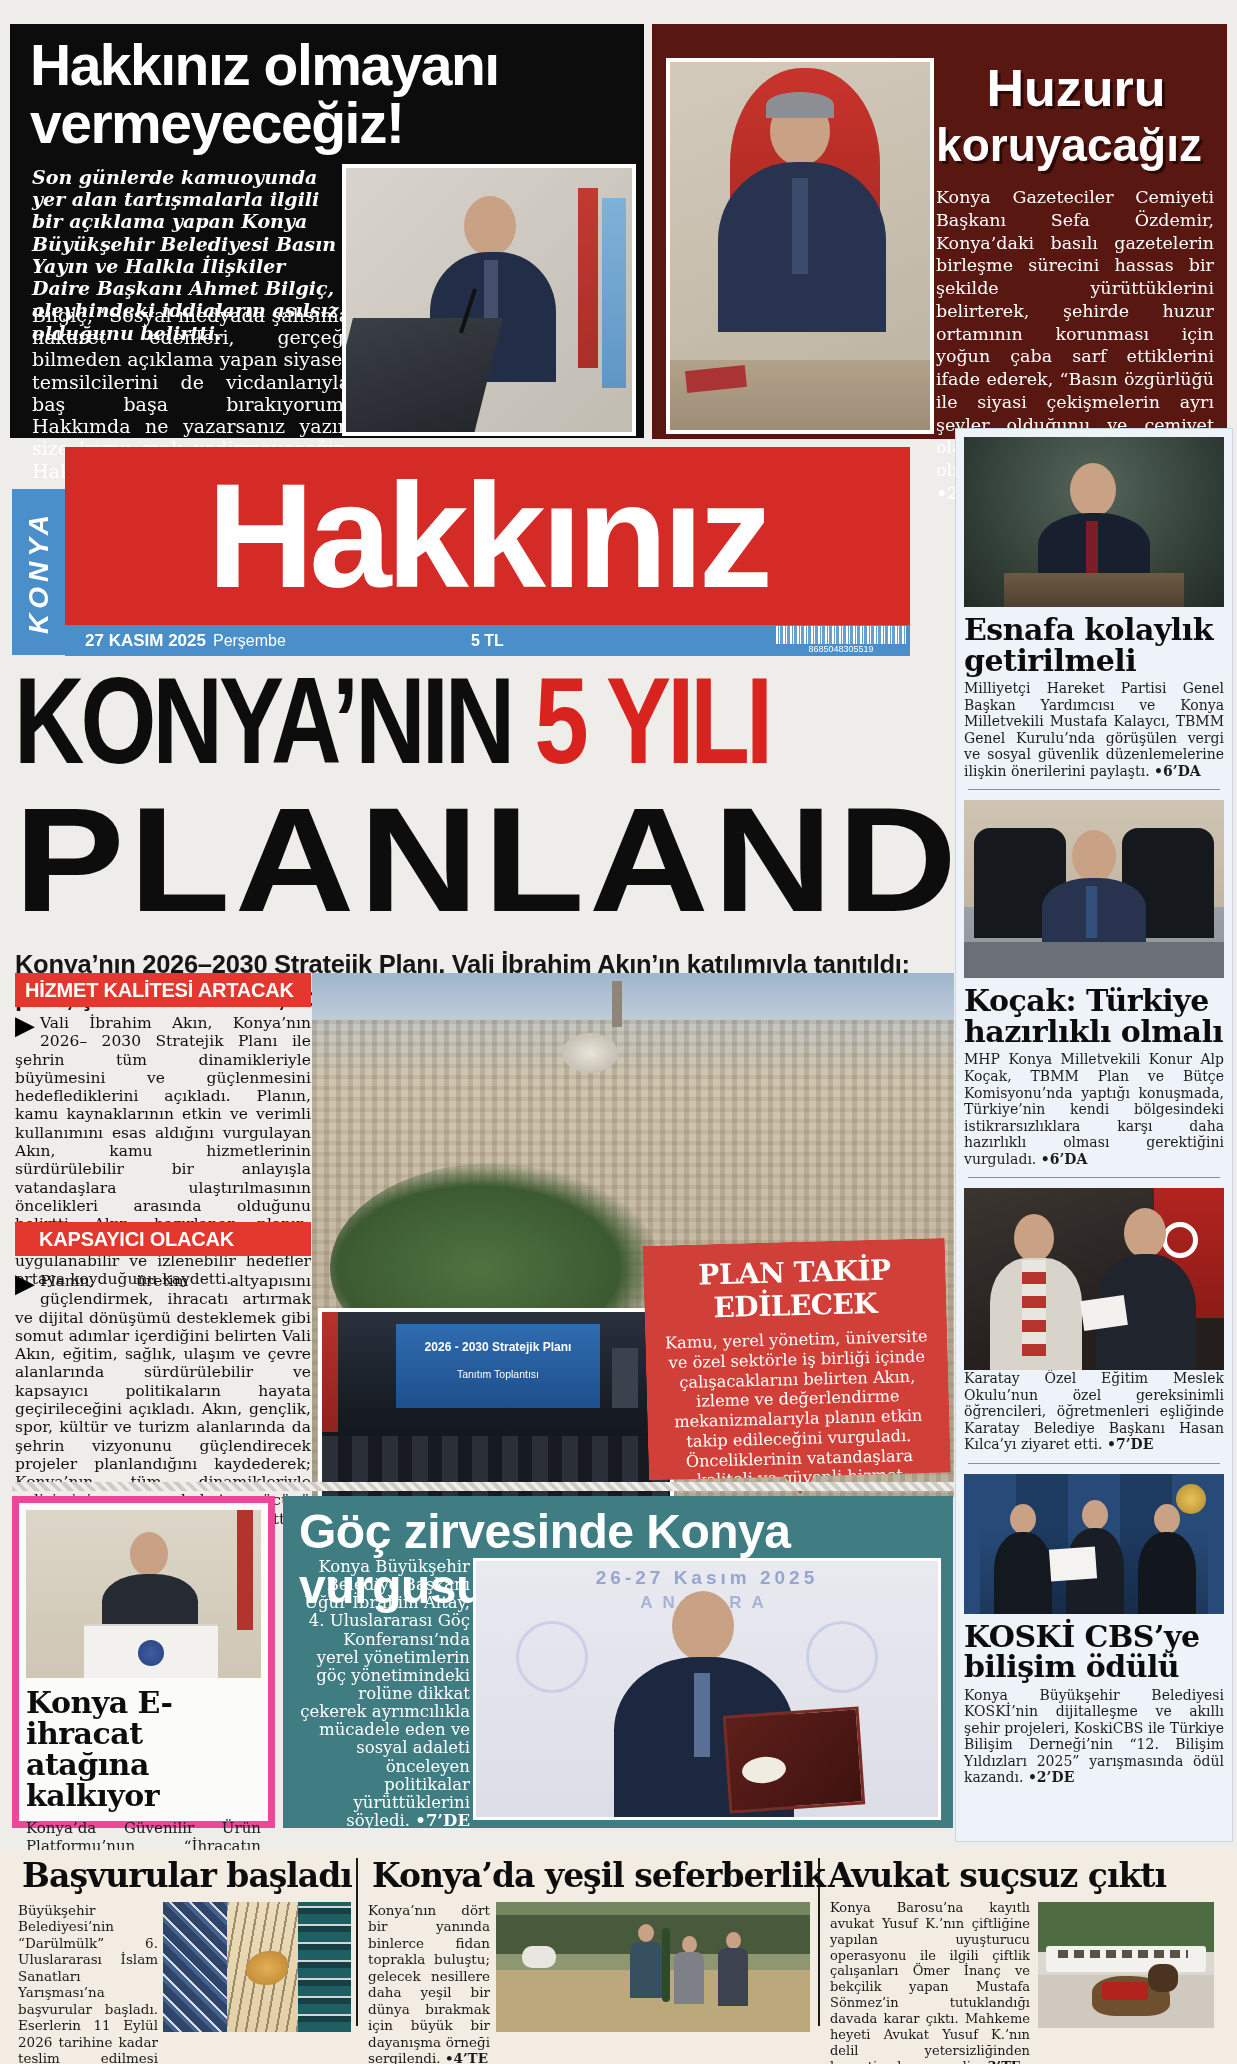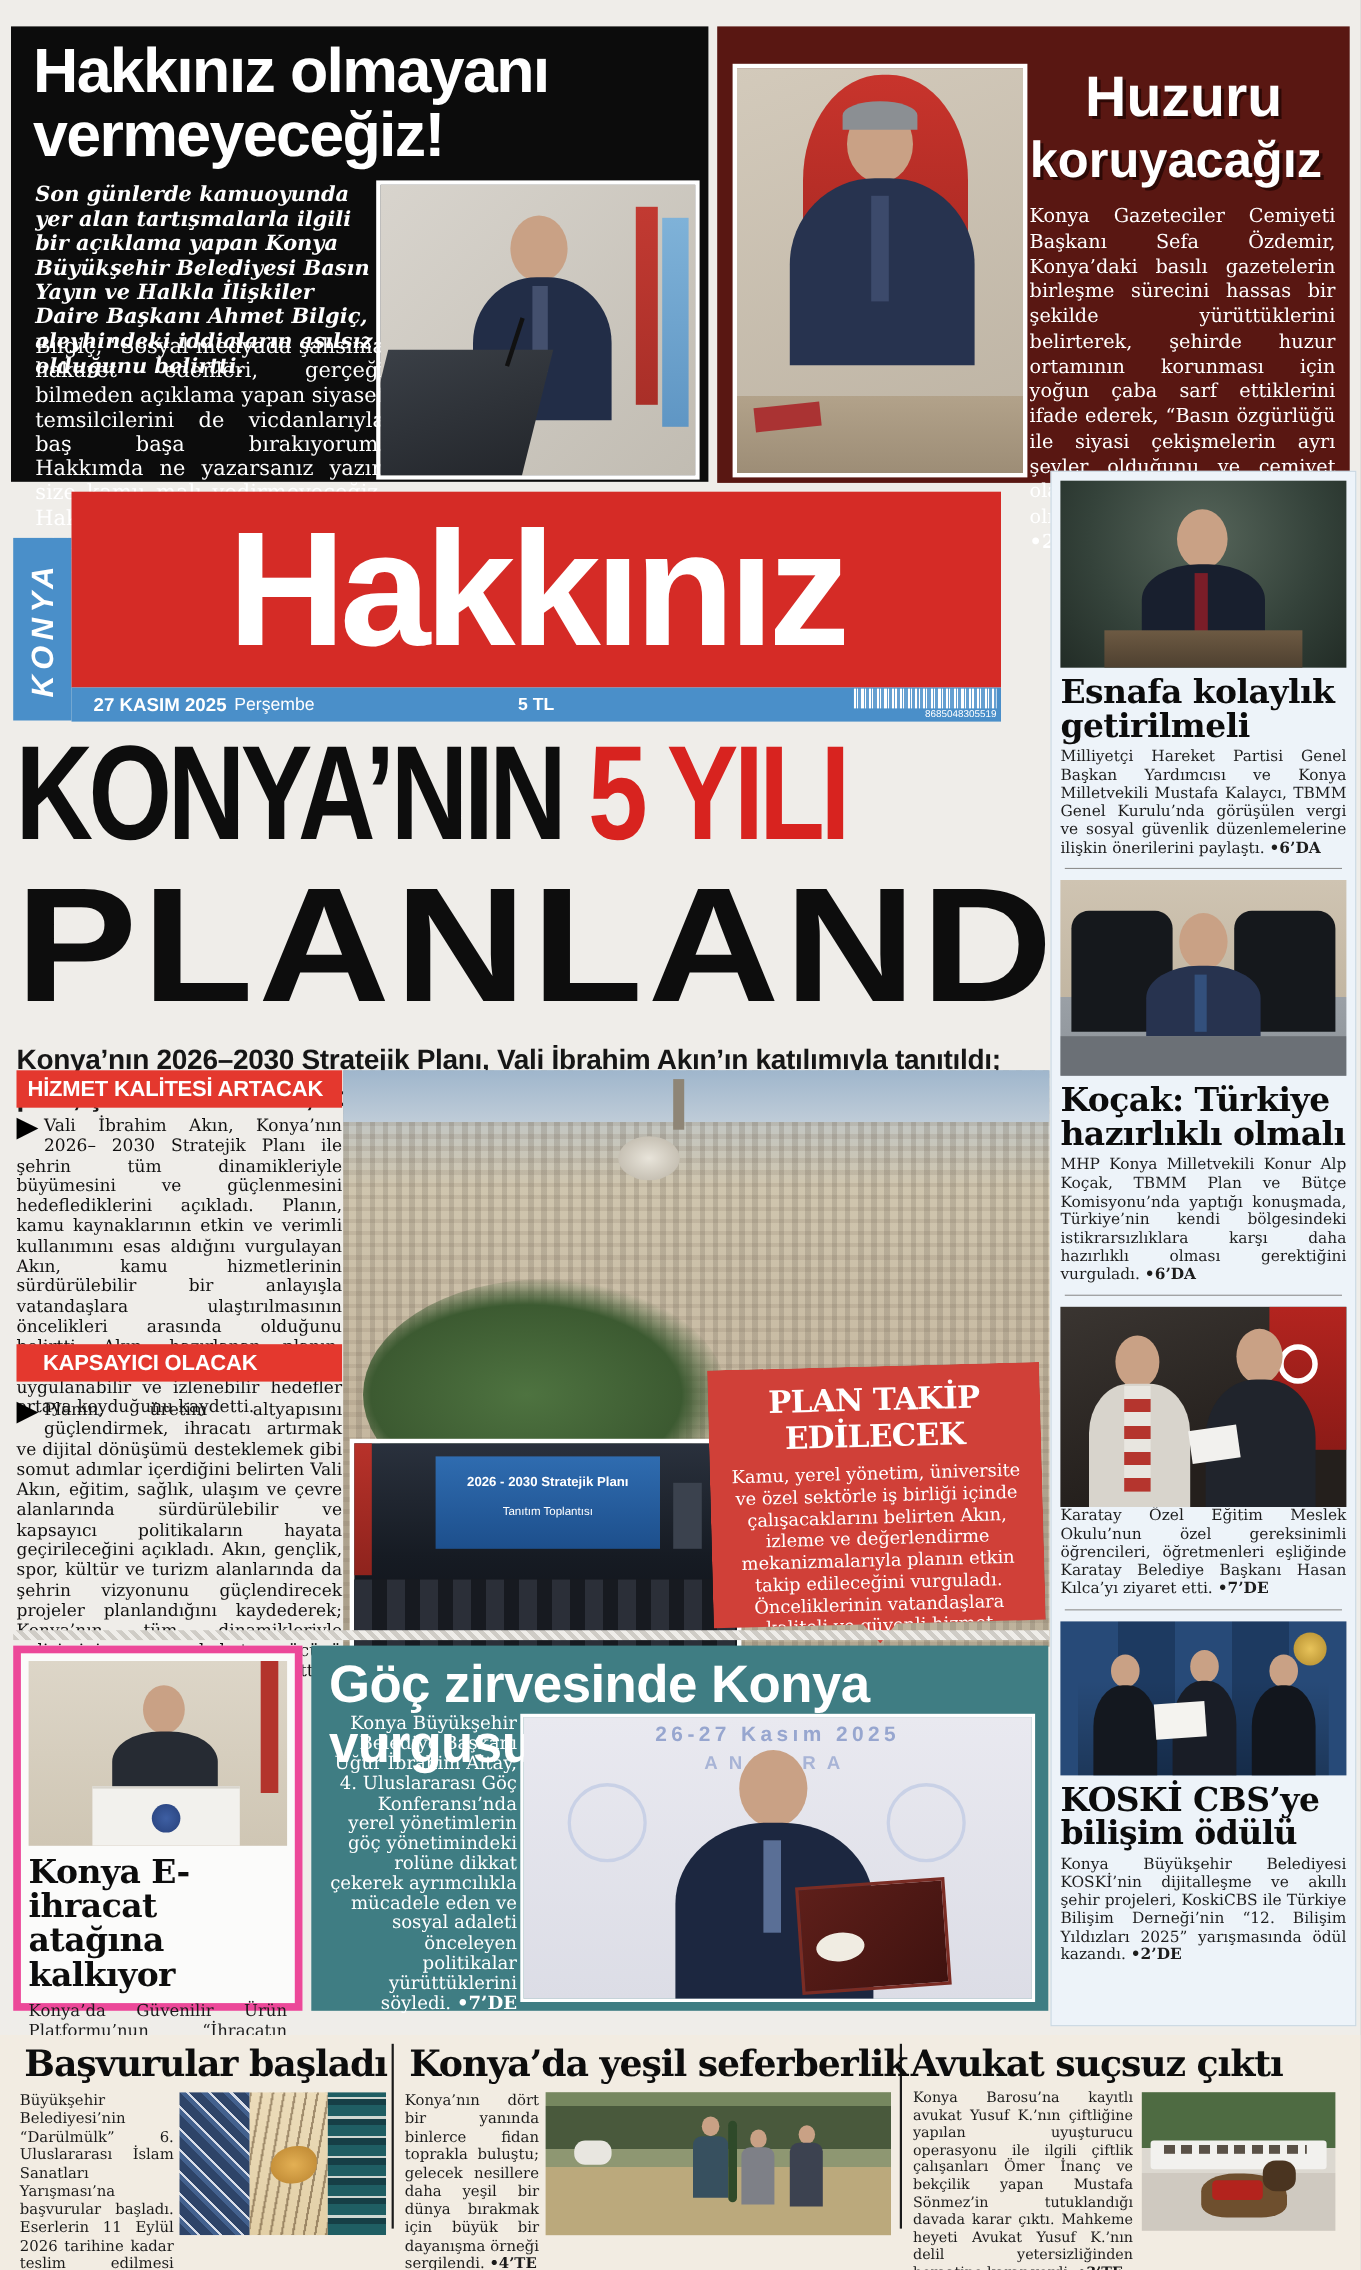--- a/index.html
+++ b/index.html
@@ -103,21 +103,21 @@
   <div class="abs konya-tab">
     <div class="konya-v">KONYA</div>
   </div>
   <div class="abs mast-red">
     <div class="mast-title">Hakkınız</div>
   </div>
   <div class="abs datebar">
     <div style="margin-left:20px;font-weight:bold;font-size:17px;">27 KASIM 2025</div>
     <div style="margin-left:7px;font-size:16px;">Perşembe</div>
     <div style="margin-left:185px;font-weight:bold;font-size:16px;">5 TL</div>
-    <div style="margin-left:auto;margin-right:4px;width:130px;text-align:right;">
+    <div style="margin-left:auto;margin-right:4px;width:130px;text-align:center;">
       <div class="bars"></div>
       <div style="font-size:9px;line-height:11px;">8685048305519</div>
     </div>
   </div>
 
   <div class="abs mh1">
     <span>KONYA’NIN </span><span style="color:#d8231f;">5 YILI</span>
   </div>
   <div class="abs mh2">PLANLANDI</div>
   <div class="abs subhead">Konya’nın 2026–2030 Stratejik Planı, Vali İbrahim Akın’ın katılımıyla tanıtıldı; plan, şehrin ekonomik, sosyal ve kültürel vizyonunu belirliyor.</div>

